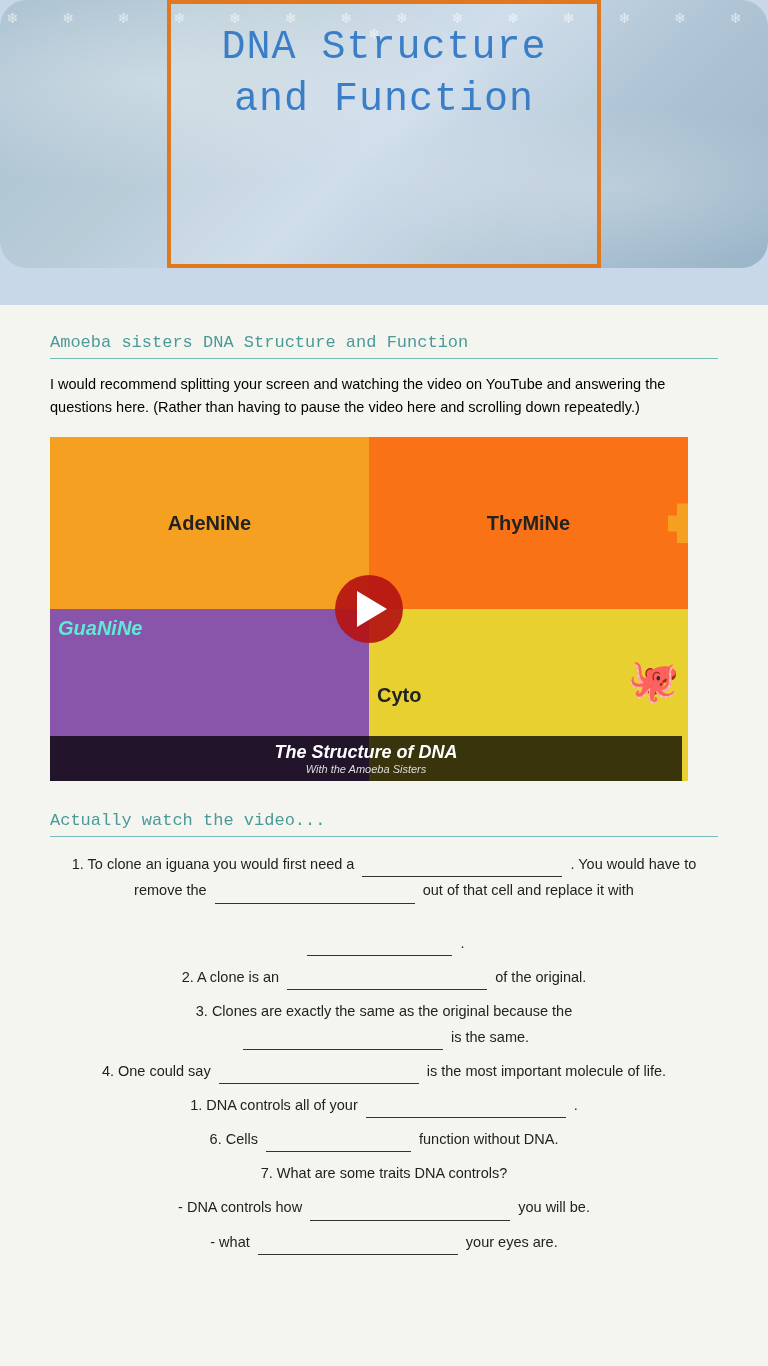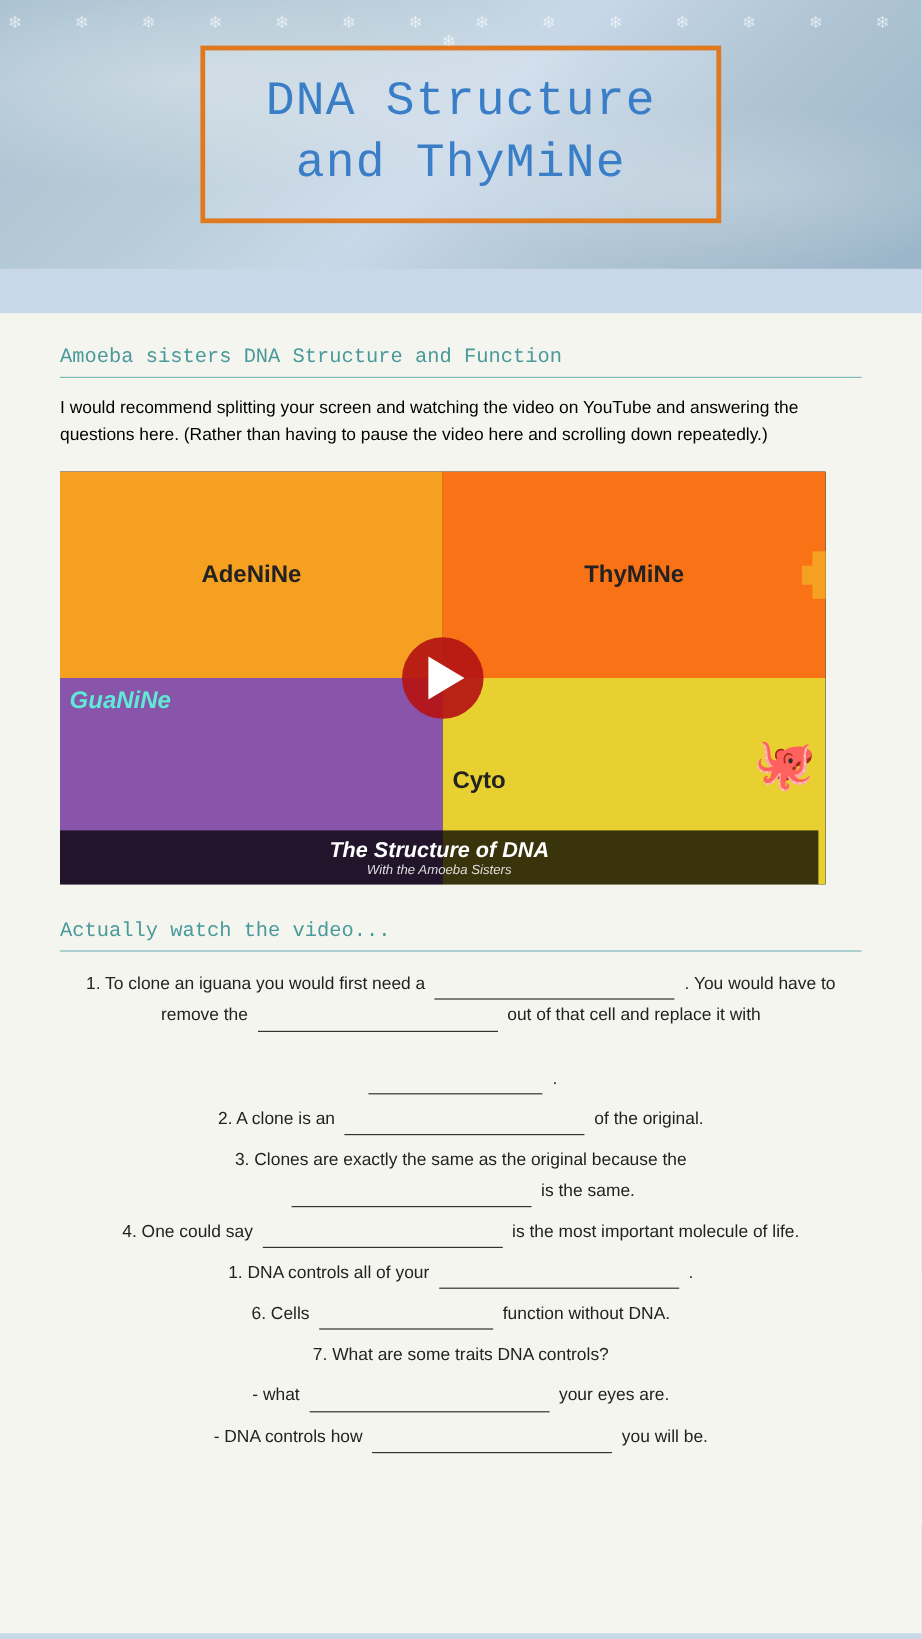--- a/index.html
+++ b/index.html
@@ -8,27 +8,27 @@
       font-family: Arial, sans-serif;
       font-size: 15px;
       background: #c8d8e8;
       min-height: 1366px;
       width: 768px;
       overflow-x: hidden;
     }
 
     .hero-bg {
       width: 100%;
-      height: 224px;
+      height: 268px;
       background: linear-gradient(135deg, #a8c0d0 0%, #b8ccd8 30%, #c8d8e8 50%, #b0c5d5 70%, #9ab5c8 100%);
       display: flex;
-      align-items: center;
       justify-content: center;
       position: relative;
       overflow: hidden;
+      border-radius: 27px;
     }
 
     .hero-bg::before {
       content: '';
       position: absolute;
       inset: 0;
       background: radial-gradient(ellipse at 20% 30%, rgba(255,255,255,0.3) 0%, transparent 40%),
                   radial-gradient(ellipse at 80% 70%, rgba(255,255,255,0.2) 0%, transparent 30%);
     }
 
@@ -247,21 +247,21 @@
       min-width: 145px;
     }
   </style>
 </head>
 <body>
 
 <div class="hero-bg">
   <div class="title-box">
     <div class="title-text">
       <span>DNA Structure</span><br>
-      <span>and ThyMiNe</span>
+      <span>and Function</span>
     </div>
   </div>
 </div>
 
 <div class="content-area">
 
   <div>
     <div class="section-title">Amoeba sisters DNA Structure and Function</div>
     <hr class="section-divider">
     <p class="description-text">I would recommend splitting your screen and watching the video on YouTube and answering the questions here. (Rather than having to pause the video here and scrolling down repeatedly.)</p>
@@ -340,27 +340,27 @@
         <span>6. Cells</span>
         <span class="blank blank-medium"></span>
         <span>function without DNA.</span>
       </div>
 
       <div class="question-line">
         <span>7. What are some traits DNA controls?</span>
       </div>
 
       <div class="question-line">
+        <span>- DNA controls how</span>
+        <span class="blank blank-long"></span>
+        <span>you will be.</span>
+      </div>
+
+      <div class="question-line">
         <span>- what</span>
         <span class="blank blank-long"></span>
         <span>your eyes are.</span>
-      </div>
-
-      <div class="question-line">
-        <span>- DNA controls how</span>
-        <span class="blank blank-long"></span>
-        <span>you will be.</span>
       </div>
 
     </div>
   </div>
 
 </div>
 
 </body></html>

